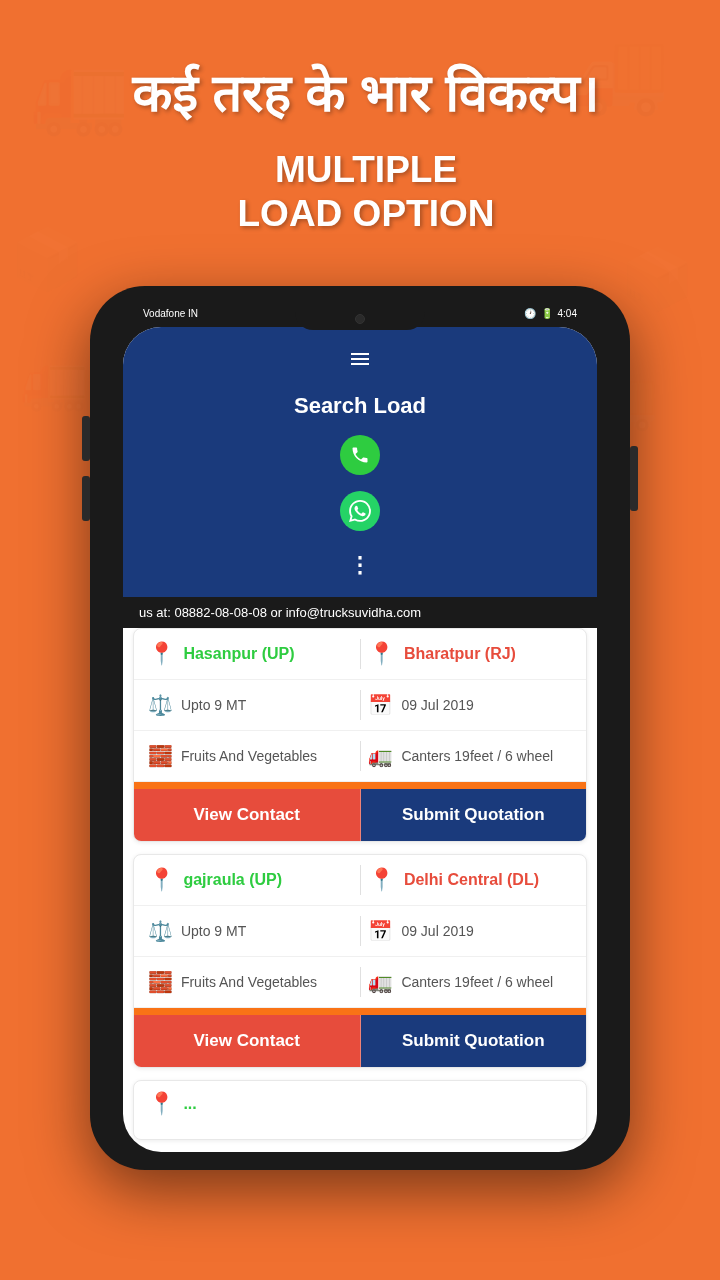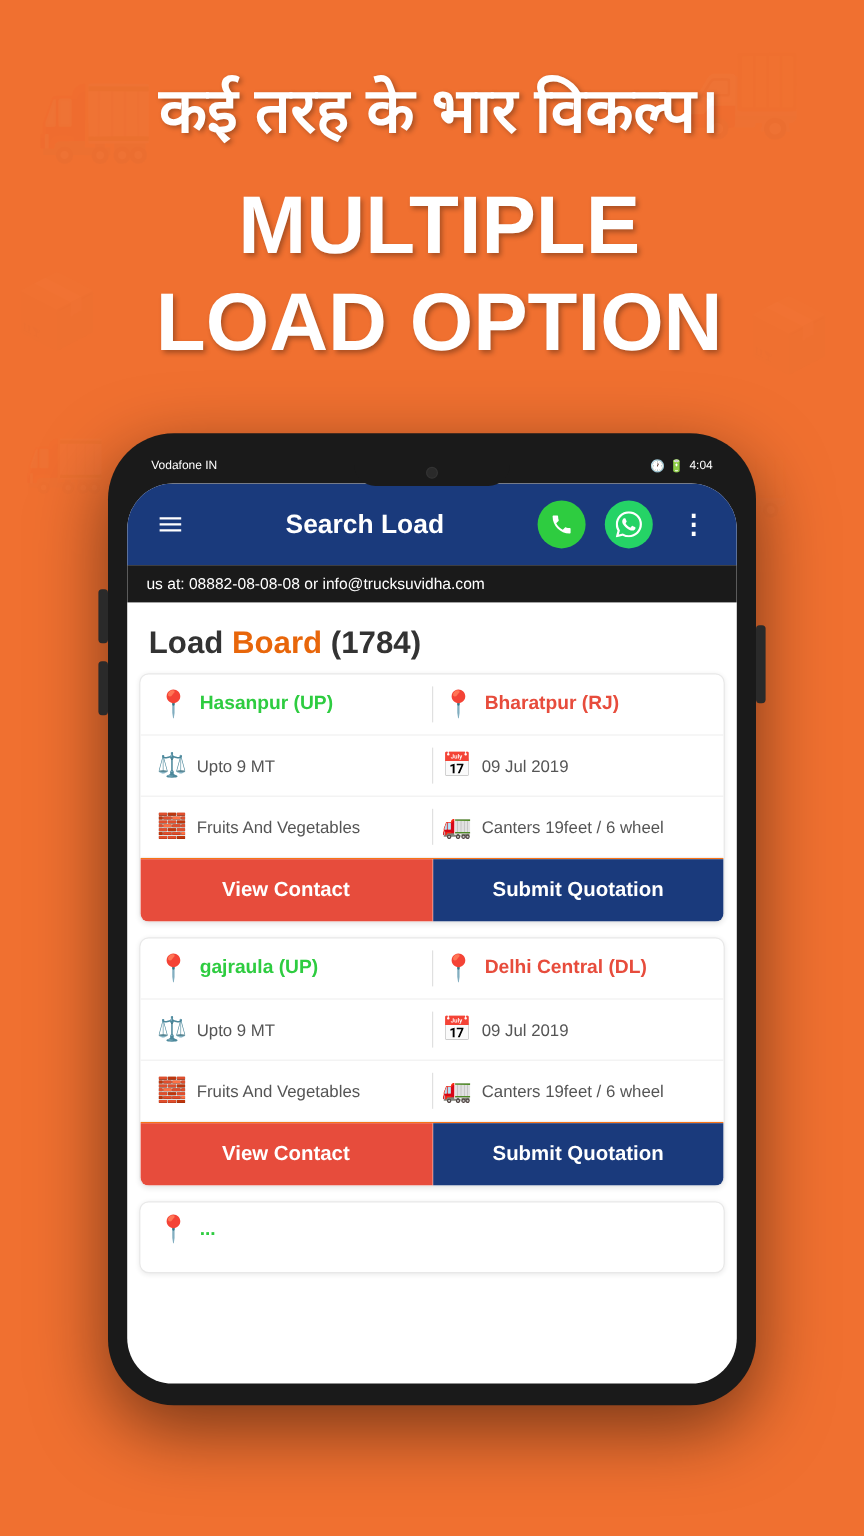--- a/index.html
+++ b/index.html
@@ -29,35 +29,35 @@
     }
     .hindi-title {
       font-size: 52px;
       font-weight: bold;
       color: white;
       line-height: 1.3;
       text-shadow: 2px 2px 4px rgba(0,0,0,0.3);
       margin-bottom: 20px;
     }
     .english-title {
-      font-size: 68px;
+      font-size: 37px;
       font-weight: 900;
       color: white;
       line-height: 1.2;
       text-shadow: 2px 2px 4px rgba(0,0,0,0.3);
     }
 
     
     .phone-mockup {
       position: relative;
       width: 540px;
       margin: 30px auto 0;
       background: #1a1a1a;
       border-radius: 55px;
-      padding: 18px 16px;
+      padding: 18px 33px;
       box-shadow: 0 20px 60px rgba(0,0,0,0.5);
     }
     .phone-side-btn {
       position: absolute;
       background: #2a2a2a;
       border-radius: 3px;
     }
     .phone-side-btn.volume-up {
       left: -8px; top: 130px; width: 8px; height: 45px;
     }
@@ -106,20 +106,21 @@
       min-height: 750px;
     }
 
     
     .app-bar {
       background: #1a3a7c;
       display: flex;
       align-items: center;
       padding: 14px 18px;
       gap: 16px;
+      flex-direction: column;
     }
     .app-bar-title {
       flex: 1;
       color: white;
       font-size: 22px;
       font-weight: bold;
       text-align: center;
     }
     .app-bar-icon {
       width: 36px;
@@ -209,21 +210,21 @@
     .divider-vertical {
       width: 1px;
       height: 30px;
       background: #e0e0e0;
     }
 
     
     .card-buttons {
       display: flex;
       gap: 0;
-      border-top: 1px solid #f97316;
+      border-top: 7px solid #f97316;
     }
     .btn-view-contact {
       flex: 1;
       background: #e74c3c;
       color: white;
       border: none;
       padding: 16px 10px;
       font-size: 17px;
       font-weight: bold;
       cursor: pointer;
@@ -308,23 +309,20 @@
           <path d="M17.472 14.382c-.297-.149-1.758-.867-2.03-.967-.273-.099-.471-.148-.67.15-.197.297-.767.966-.94 1.164-.173.199-.347.223-.644.075-.297-.15-1.255-.463-2.39-1.475-.883-.788-1.48-1.761-1.653-2.059-.173-.297-.018-.458.13-.606.134-.133.298-.347.446-.52.149-.174.198-.298.298-.497.099-.198.05-.371-.025-.52-.075-.149-.669-1.612-.916-2.207-.242-.579-.487-.5-.669-.51-.173-.008-.371-.01-.57-.01-.198 0-.52.074-.792.372-.272.297-1.04 1.016-1.04 2.479 0 1.462 1.065 2.875 1.213 3.074.149.198 2.096 3.2 5.077 4.487.709.306 1.262.489 1.694.625.712.227 1.36.195 1.871.118.571-.085 1.758-.719 2.006-1.413.248-.694.248-1.289.173-1.413-.074-.124-.272-.198-.57-.347m-5.421 7.403h-.004a9.87 9.87 0 01-5.031-1.378l-.361-.214-3.741.982.998-3.648-.235-.374a9.86 9.86 0 01-1.51-5.26c.001-5.45 4.436-9.884 9.888-9.884 2.64 0 5.122 1.03 6.988 2.898a9.825 9.825 0 012.893 6.994c-.003 5.45-4.437 9.884-9.885 9.884m8.413-18.297A11.815 11.815 0 0012.05 0C5.495 0 .16 5.335.157 11.892c0 2.096.547 4.142 1.588 5.945L.057 24l6.305-1.654a11.882 11.882 0 005.683 1.448h.005c6.554 0 11.89-5.335 11.893-11.893a11.821 11.821 0 00-3.48-8.413z"></path>
         </svg>
       </div>
       <div class="app-bar-icon" style="color:white; font-size:22px; font-weight:bold;">⋮</div>
     </div>
 
     <div class="marquee-banner">
       <span>us at: 08882-08-08-08 or info@trucksuvidha.com</span>
     </div>
 
-    <div class="board-header">
-      <span>Load </span><span class="board-word">Board</span><span class="board-count"> (1784)</span>
-    </div>
 
     <div class="load-card">
 
       <div class="card-row">
         <div class="location-item">
           <span style="font-size:22px; color:#27ae60;">📍</span>
           <span class="location-text from-text">Hasanpur (UP)</span>
         </div>
         <div class="divider-vertical"></div>
         <div class="location-item">

